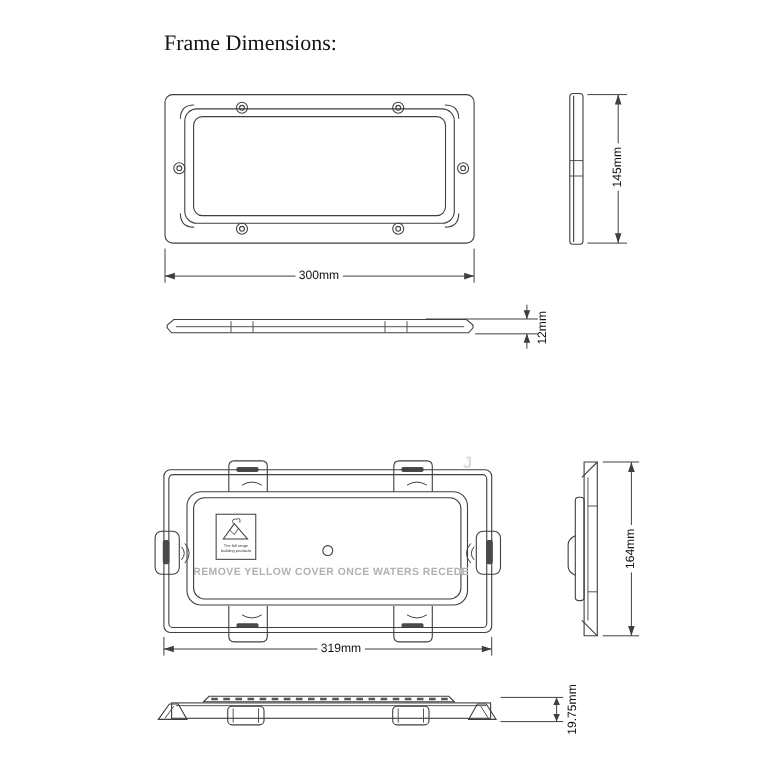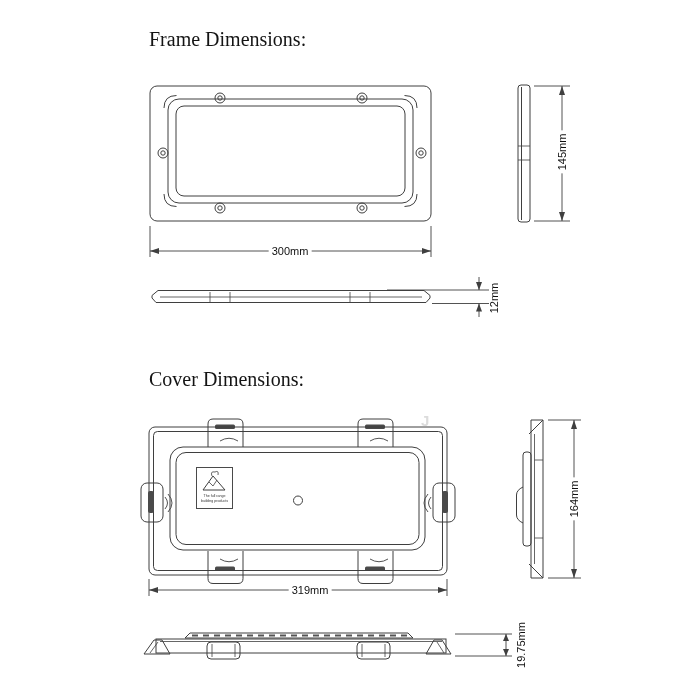--- a/index.html
+++ b/index.html
@@ -182,30 +182,30 @@
         <line x1="455" y1="634" x2="512" y2="634"></line>
         <line x1="455" y1="656" x2="512" y2="656"></line>
         <line x1="506" y1="634" x2="506" y2="656"></line>
         <polygon points="506,634 503,641 509,641" fill="#3f3f3f" stroke="none"></polygon>
         <polygon points="506,656 503,649 509,649" fill="#3f3f3f" stroke="none"></polygon>
       </g>
     </g>
   </svg>
 
   <div class="section-title" style="left:149px;top:28px;">Frame Dimensions:</div>
-  <div class="section-title" style="left:149px;top:368px;">Cover Dimensions:</div>
 
   <div class="dim-label" style="left:290px;top:251px;text-align:right;">300mm</div>
   <div class="dim-label vert" style="left:562px;top:152px;">145mm</div>
   <div class="dim-label vert" style="left:494px;top:298px;background:transparent;">12mm</div>
 
   <div class="dim-label" style="left:310px;top:590px;">319mm</div>
   <div class="dim-label vert" style="left:574px;top:499px;">164mm</div>
   <div class="dim-label vert" style="left:521px;top:645px;background:transparent;">19.75mm</div>
 
+  <div class="emboss warning" style="left:301px;top:520px;">REMOVE YELLOW COVER ONCE WATERS RECEDE</div>
 
   <div class="logo-box">
     <svg width="35" height="24" viewBox="0 0 35 24" style="position:static;display:block;margin:1px auto 0;" fill="none" stroke="#3f3f3f" stroke-width="1">
       <path d="M6,21 L16,7 L28,21 Z"></path>
       <path d="M12,13 L16,17 L20,11" stroke-width="0.8"></path>
       <path d="M15,7 Q13,2 18,3 Q22,1 21,6" stroke-width="0.8"></path>
     </svg>
     <div class="logo-text">The full range</div>
     <div class="logo-text">building products</div>
   </div>

